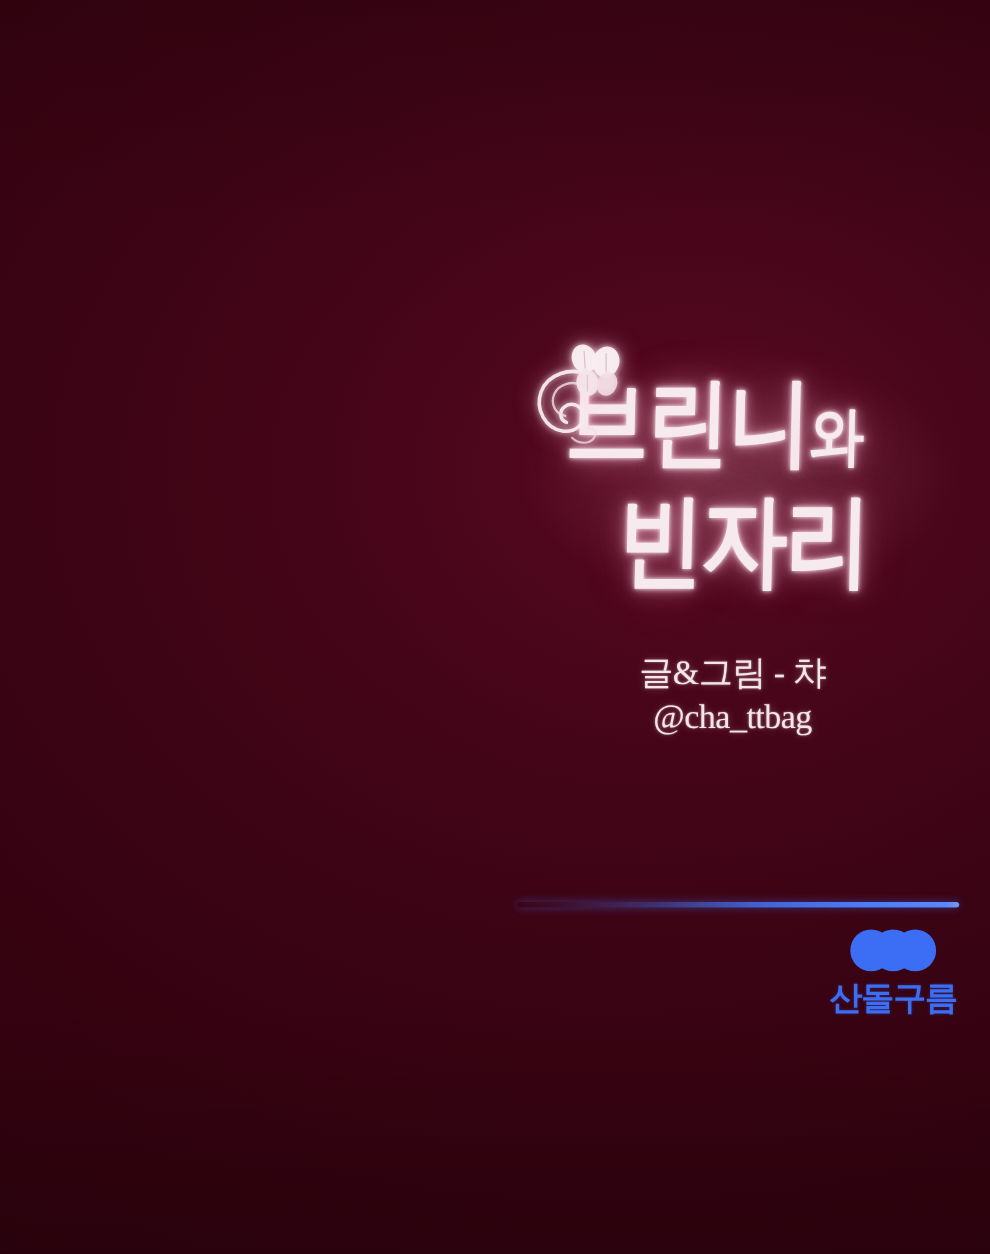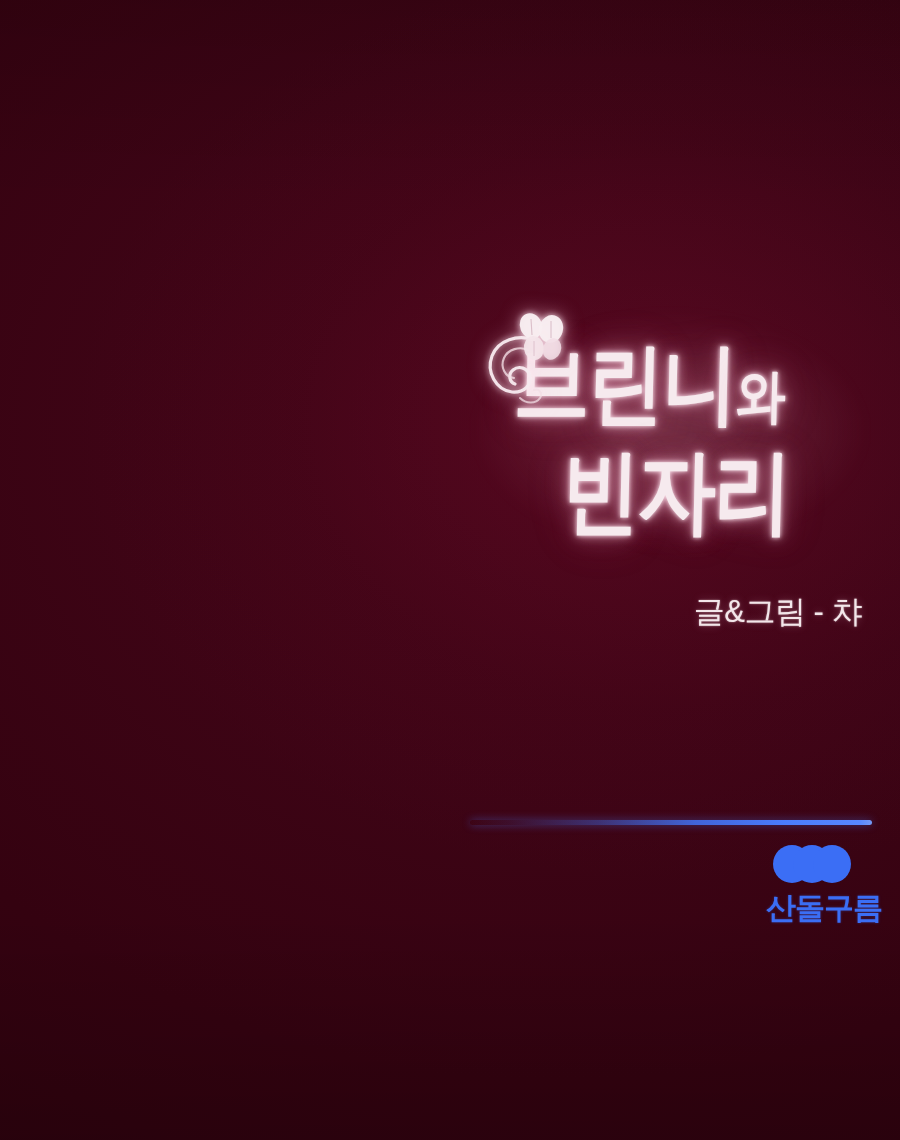--- a/index.html
+++ b/index.html
@@ -105,28 +105,27 @@
   .credits {
     position: absolute;
     left: 470px;
     top: 592px;
     width: 392px;
     text-align: center;
     z-index: 4;
   }
   .credit-line {
     color: #f3e7ea;
-    font-family: Liberation Sans, sans-serif;
+    font-family: Liberation Serif, serif;
     font-size: 31px;
     line-height: 40px;
     letter-spacing: -0.5px;
     text-shadow:
       0 0 2px rgba(255,240,245,0.55),
       0 0 8px rgba(255,200,220,0.28);
-    text-align: right;
   }
   .credit-gap {
     height: 36px;
   }
 
   
   .separator {
     position: absolute;
     left: 470px;
     top: 820px;
@@ -172,21 +171,20 @@
   .brand-mark .dot.d3 { left: 40px; }
 
   .brand-name {
     color: #3b6ef5;
     font-family: "DejaVu Sans", "Liberation Sans", sans-serif;
     font-size: 30px;
     font-weight: 700;
     letter-spacing: -1px;
     line-height: 34px;
     text-shadow: 0 0 3px rgba(59,110,245,0.35);
-    text-align: right;
   }
 </style>
 </head>
 <body>
 
 <div id="canvas">
 
   <div class="title-block">
 
     <div class="title-glow"></div>
@@ -210,20 +208,21 @@
 
     <div class="title-line title-line-1">
       <span>브린니</span><span class="title-suffix">와</span>
     </div>
 
     <div class="title-line title-line-2">빈자리</div>
   </div>
 
   <div class="credits">
     <div class="credit-line">글&amp;그림 - 챠</div>
+    <div class="credit-line">@cha_ttbag</div>
     <div class="credit-gap"></div>
   </div>
 
   <div class="separator"></div>
 
   <div class="brand">
     <div class="brand-mark">
       <div class="dot d1"></div>
       <div class="dot d2"></div>
       <div class="dot d3"></div>

